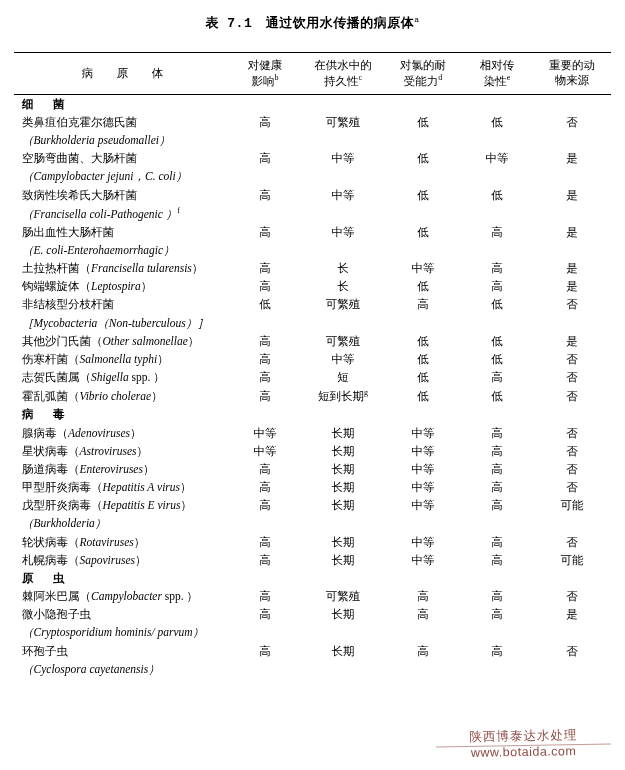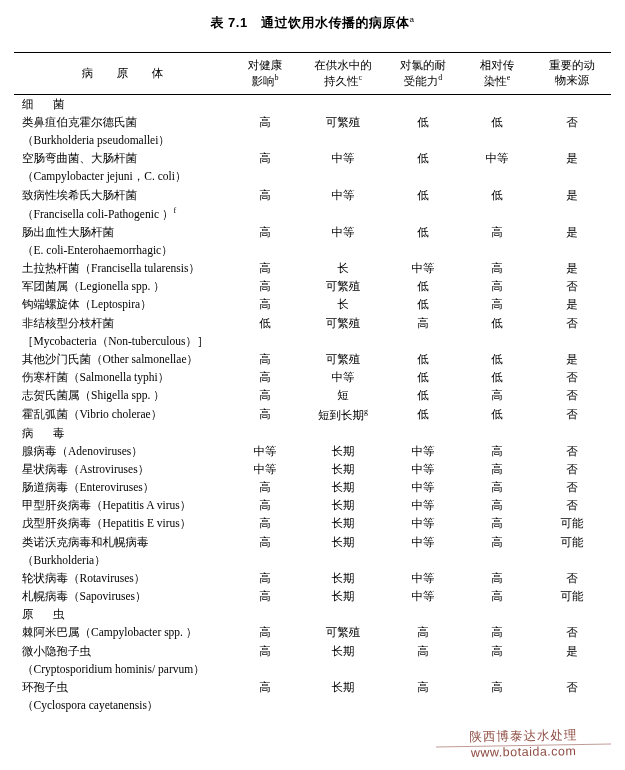--- a/index.html
+++ b/index.html
@@ -16,21 +16,21 @@
     width:625px;height:770px;
     box-sizing:border-box;
     padding:10px 14px 0 14px;
   }
   .title{
     text-align:center;
     font-size:13px;
     font-weight:bold;
     letter-spacing:0.5px;
     margin:4px 0 8px 0;
-    font-family:Liberation Sans, sans-serif;
+    font-family:Liberation Mono, monospace;
   }
   .title .sup{font-size:8px;vertical-align:super;font-weight:normal;}
   table{
     border-collapse:collapse;
     width:597px;
     font-size:11.5px;
     table-layout:fixed;
     margin-top:20px;
   }
   th,td{
@@ -54,23 +54,23 @@
   td.name{
     text-align:left;
     padding:1.5px 2px 1.5px 8px;
     line-height:1.32;
   }
   td.val{
     text-align:center;
     padding:1.5px 2px;
     line-height:1.32;
   }
-  .ital{}
+  .ital{font-style:italic;}
   .group{
-    font-weight:normal;
+    font-weight:bold;
     letter-spacing:4px;
     padding-top:5px;
     padding-bottom:2px;
   }
   .cont{
     padding-left:8px;
   }
   .stamp{
     position:absolute;
     right:14px;
@@ -214,55 +214,47 @@
         </tr>
         <tr>
           <td class="name">土拉热杆菌（<span class="ital">Francisella tularensis</span>）</td>
           <td class="val">高</td>
           <td class="val">长</td>
           <td class="val">中等</td>
           <td class="val">高</td>
           <td class="val">是</td>
         </tr>
         <tr>
-          <td class="name">军团菌属（<span class="ital">Legionella</span> spp. ）</td>
-          <td class="val">高</td>
+          <td class="name">钩端螺旋体（<span class="ital">Leptospira</span>）</td>
+          <td class="val">高</td>
+          <td class="val">长</td>
+          <td class="val">低</td>
+          <td class="val">高</td>
+          <td class="val">是</td>
+        </tr>
+        <tr>
+          <td class="name">非结核型分枝杆菌</td>
+          <td class="val">低</td>
           <td class="val">可繁殖</td>
-          <td class="val">低</td>
-          <td class="val">高</td>
-          <td class="val">否</td>
-        </tr>
-        <tr>
-          <td class="name">钩端螺旋体（<span class="ital">Leptospira</span>）</td>
-          <td class="val">高</td>
-          <td class="val">长</td>
-          <td class="val">低</td>
-          <td class="val">高</td>
-          <td class="val">是</td>
-        </tr>
-        <tr>
-          <td class="name">非结核型分枝杆菌</td>
-          <td class="val">低</td>
+          <td class="val">高</td>
+          <td class="val">低</td>
+          <td class="val">否</td>
+        </tr>
+        <tr>
+          <td class="name cont"><span class="ital">［Mycobacteria（Non-tuberculous）］</span></td>
+          <td class="val"></td>
+          <td class="val"></td>
+          <td class="val"></td>
+          <td class="val"></td>
+          <td class="val"></td>
+        </tr>
+        <tr>
+          <td class="name">其他沙门氏菌（<span class="ital">Other salmonellae</span>）</td>
+          <td class="val">高</td>
           <td class="val">可繁殖</td>
-          <td class="val">高</td>
-          <td class="val">低</td>
-          <td class="val">否</td>
-        </tr>
-        <tr>
-          <td class="name cont"><span class="ital">［Mycobacteria（Non-tuberculous）］</span></td>
-          <td class="val"></td>
-          <td class="val"></td>
-          <td class="val"></td>
-          <td class="val"></td>
-          <td class="val"></td>
-        </tr>
-        <tr>
-          <td class="name">其他沙门氏菌（<span class="ital">Other salmonellae</span>）</td>
-          <td class="val">高</td>
-          <td class="val">可繁殖</td>
           <td class="val">低</td>
           <td class="val">低</td>
           <td class="val">是</td>
         </tr>
         <tr>
           <td class="name">伤寒杆菌（<span class="ital">Salmonella typhi</span>）</td>
           <td class="val">高</td>
           <td class="val">中等</td>
           <td class="val">低</td>
           <td class="val">低</td>
@@ -319,28 +311,20 @@
         <tr>
           <td class="name">甲型肝炎病毒（<span class="ital">Hepatitis A virus</span>）</td>
           <td class="val">高</td>
           <td class="val">长期</td>
           <td class="val">中等</td>
           <td class="val">高</td>
           <td class="val">否</td>
         </tr>
         <tr>
           <td class="name">戊型肝炎病毒（<span class="ital">Hepatitis E virus</span>）</td>
-          <td class="val">高</td>
-          <td class="val">长期</td>
-          <td class="val">中等</td>
-          <td class="val">高</td>
-          <td class="val">可能</td>
-        </tr>
-        <tr>
-          <td class="name">类诺沃克病毒和札幌病毒</td>
           <td class="val">高</td>
           <td class="val">长期</td>
           <td class="val">中等</td>
           <td class="val">高</td>
           <td class="val">可能</td>
         </tr>
         <tr>
           <td class="name cont"><span class="ital">（Burkholderia）</span></td>
           <td class="val"></td>
           <td class="val"></td>

